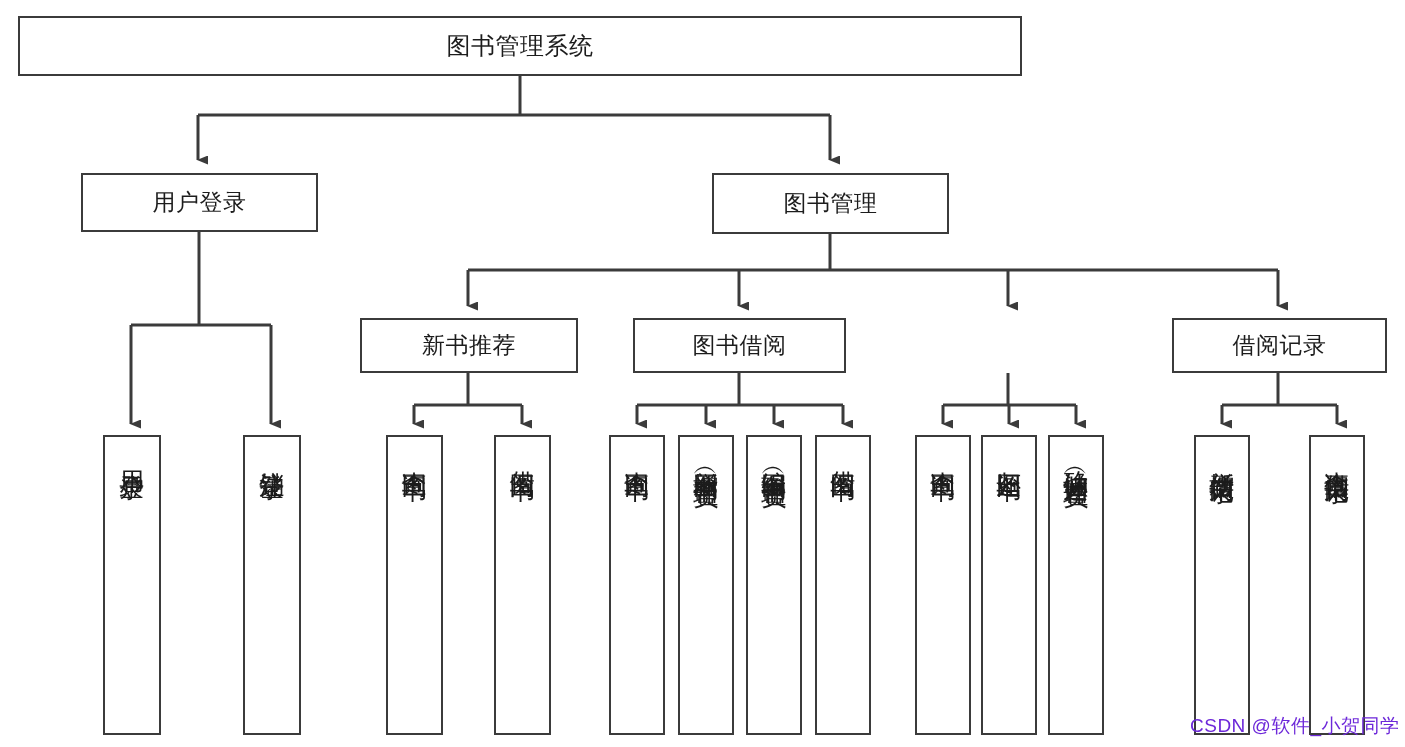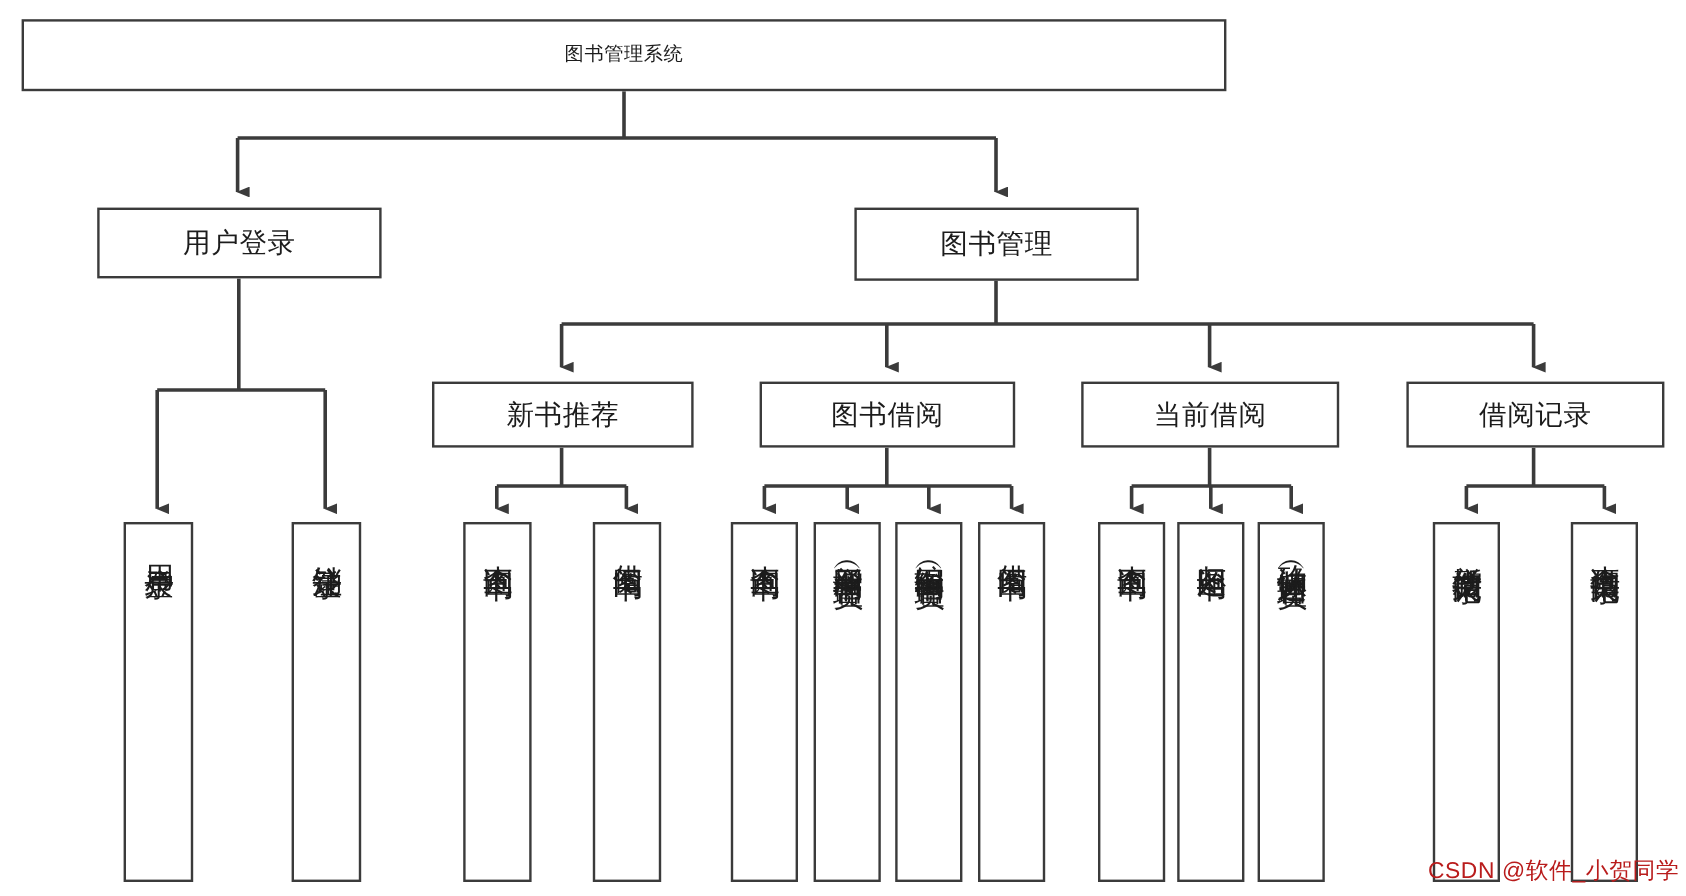--- a/index.html
+++ b/index.html
@@ -40,38 +40,38 @@
     display: block;
     text-align: center;
     line-height: 1.18;
     letter-spacing: 0.5px;
   }
   
   .node.horiz .lbl {
     font-size: 23px;
   }
   .node.root .lbl {
-    font-size: 16px;
+    font-size: 24px;
   }
   
   .node.vert {
     align-items: flex-start;
     padding-top: 14px;
   }
   .node.vert .lbl {
     writing-mode: vertical-rl;
     text-orientation: upright;
     font-size: 25px;
     line-height: 1.05;
     letter-spacing: 2px;
     white-space: nowrap;
   }
   .watermark {
     position: absolute;
-    color: #b91c1c;
+    color: #6d28d9;
     font-size: 19px;
     white-space: nowrap;
     z-index: 6;
     letter-spacing: 0.5px;
   }
 </style>
 </head>
 <body>
 
 <div id="canvas">
@@ -136,23 +136,20 @@
   <div class="node horiz" style="left:712px; top:173px; width:237px; height:61px;">
     <span class="lbl">图书管理</span>
   </div>
 
   <div class="node horiz" style="left:633px; top:318px; width:213px; height:55px;">
     <span class="lbl">图书借阅</span>
   </div>
   <div class="node horiz" style="left:360px; top:318px; width:218px; height:55px;">
     <span class="lbl">新书推荐</span>
   </div>
-  <div class="node horiz" style="left:901px; top:318px; width:215px; height:55px;">
-    <span class="lbl">当前借阅</span>
-  </div>
   <div class="node horiz" style="left:1172px; top:318px; width:215px; height:55px;">
     <span class="lbl">借阅记录</span>
   </div>
 
   <div class="node vert" style="left:103px; top:435px; width:58px; height:300px;">
     <span class="lbl">用户登录</span>
   </div>
   <div class="node vert" style="left:243px; top:435px; width:58px; height:300px;">
     <span class="lbl">注销登录</span>
   </div>

